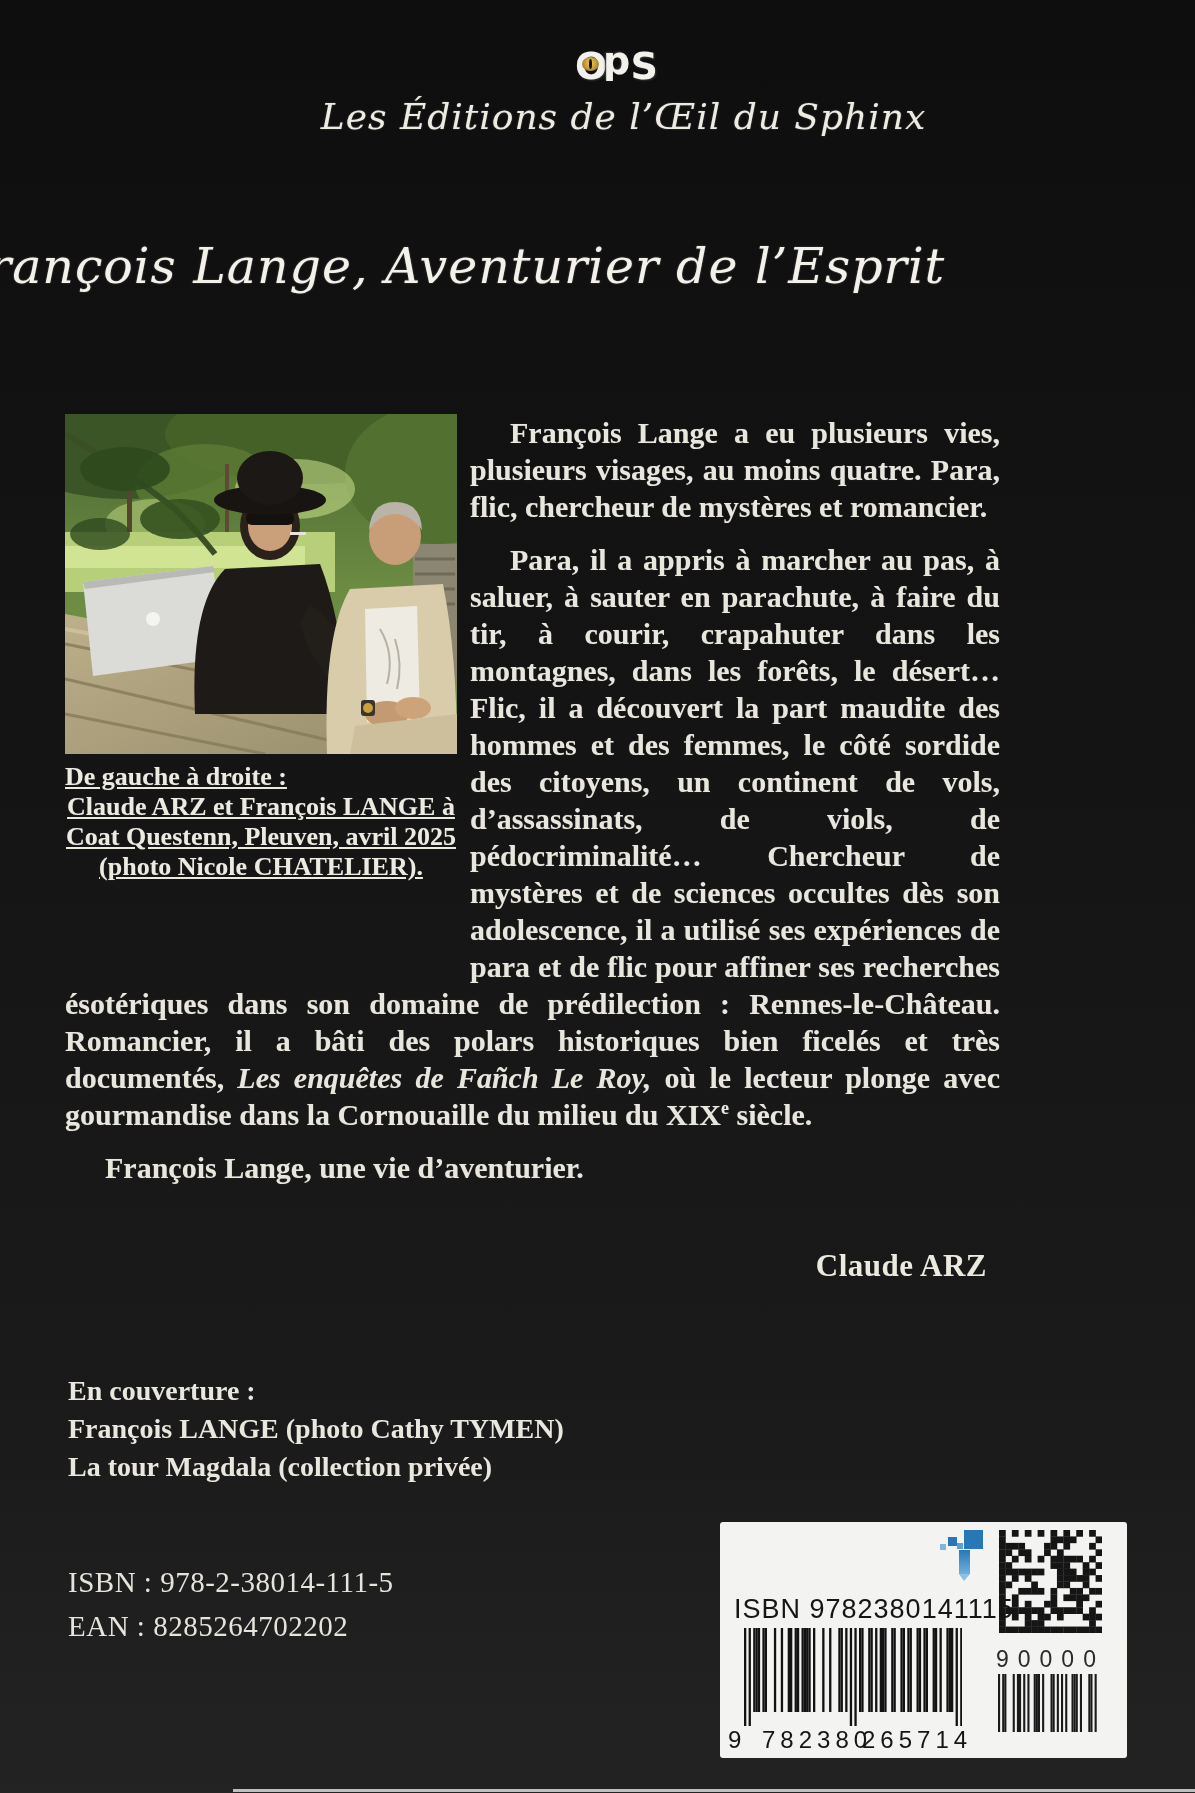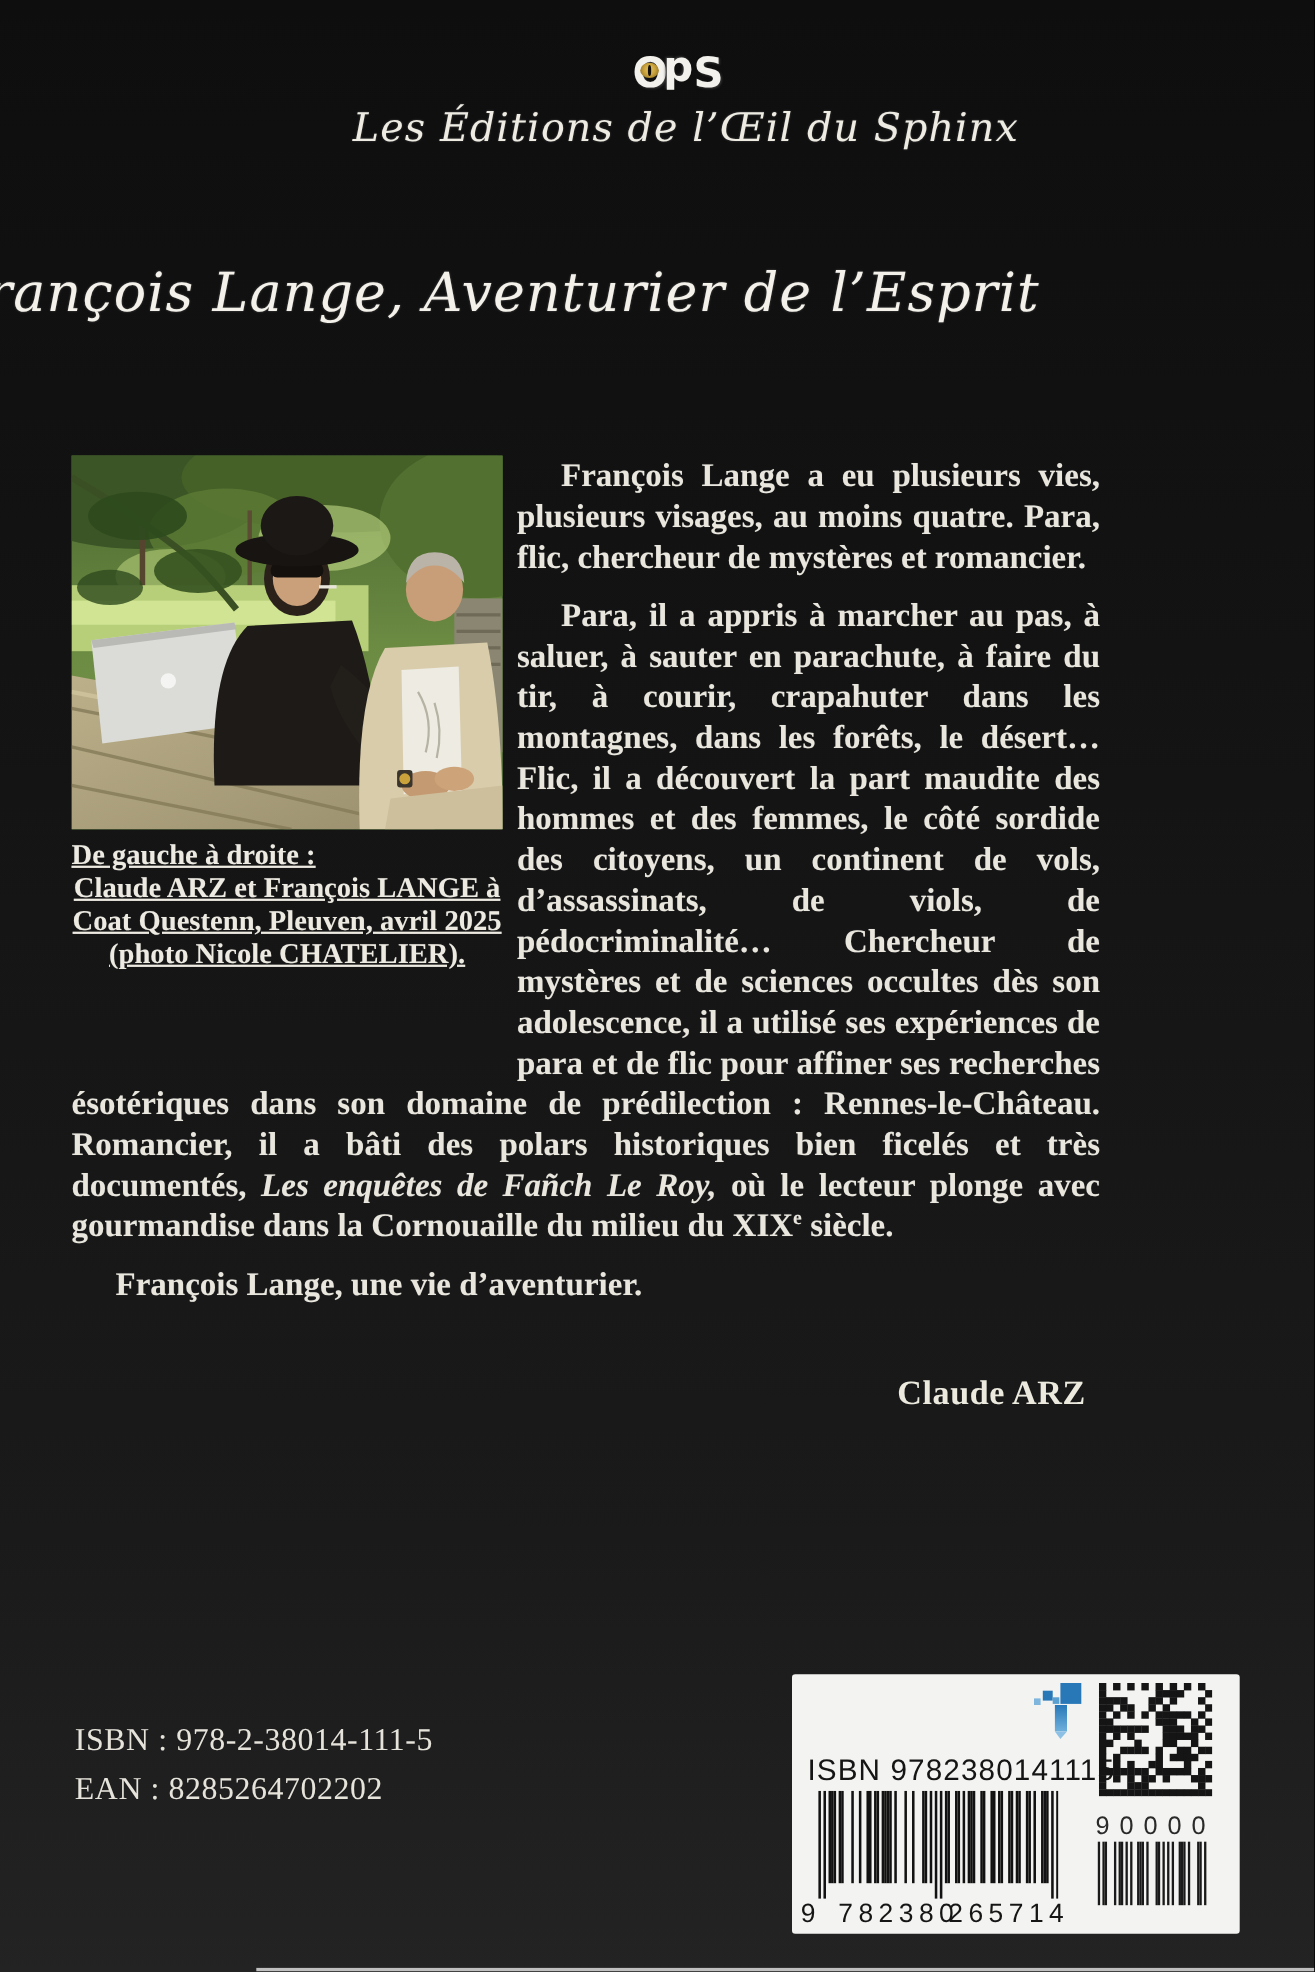--- a/index.html
+++ b/index.html
@@ -165,20 +165,25 @@
       </div>
     </div>
 
   <p><span>François Lange a eu plusieurs vies, plusieurs visages, au moins quatre. Para, flic, chercheur de mystères et romancier.</span></p>
       <p><span>Para, il a appris à marcher au pas, à saluer, à sauter en parachute, à faire du tir, à courir, crapahuter dans les montagnes, dans les forêts, le désert… Flic, il a découvert la part maudite des hommes et des femmes, le côté sordide des citoyens, un continent de vols, d’assassinats, de viols, de pédocriminalité… Chercheur de mystères et de sciences occultes dès son adolescence, il a utilisé ses expériences de para et de flic pour affiner ses recherches ésotériques dans son domaine de prédilection : Rennes-le-Château. Romancier, il a bâti des polars historiques bien ficelés et très documentés, </span><em>Les enquêtes de Fañch Le Roy,</em><span> où le lecteur plonge avec gourmandise dans la Cornouaille du milieu du XIX</span><sup>e</sup><span> siècle.</span></p>
       <p><span>François Lange, une vie d’aventurier.</span></p>
     </div>
 
   <div class="signature">Claude ARZ</div>
 
+  <div class="credits">
+    <div>En couverture :</div>
+    <div>François LANGE (photo Cathy TYMEN)</div>
+    <div>La tour Magdala (collection privée)</div>
+  </div>
 
   <div class="ids">
     <div>ISBN : 978-2-38014-111-5</div>
     <div>EAN : 8285264702202</div>
   </div>
 
   <div class="bc-panel">
     <svg class="bc-logo" width="48" height="54" viewBox="0 0 48 54">
       <defs>
         <linearGradient id="gBlue" x1="0" y1="0" x2="0" y2="1">

